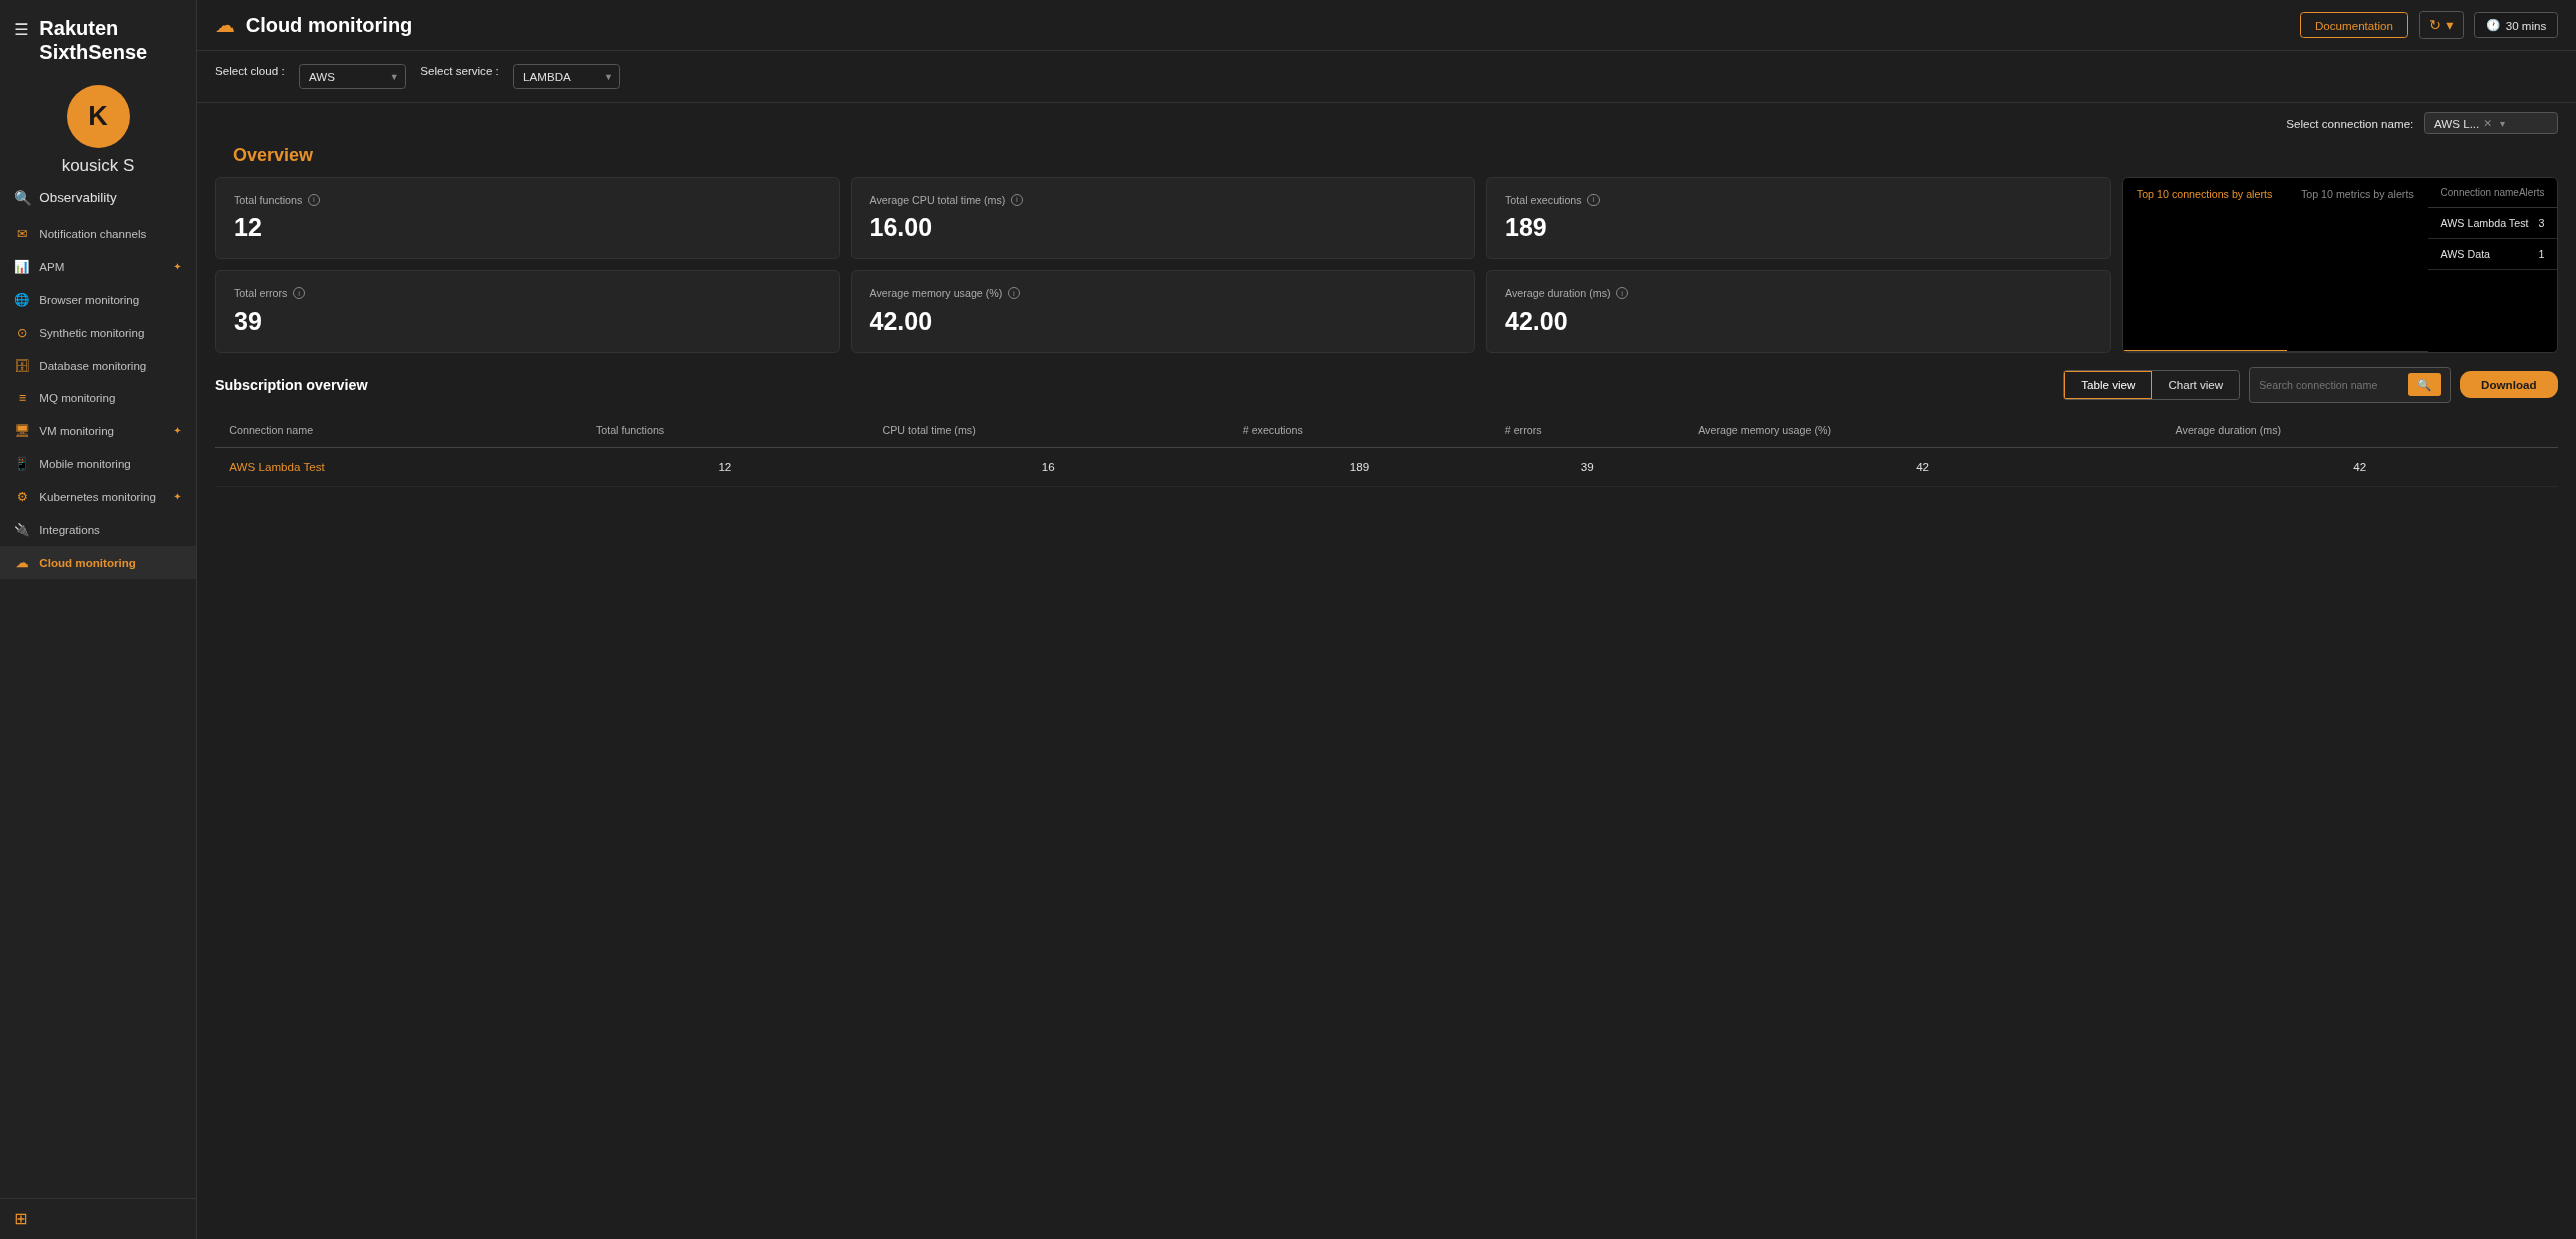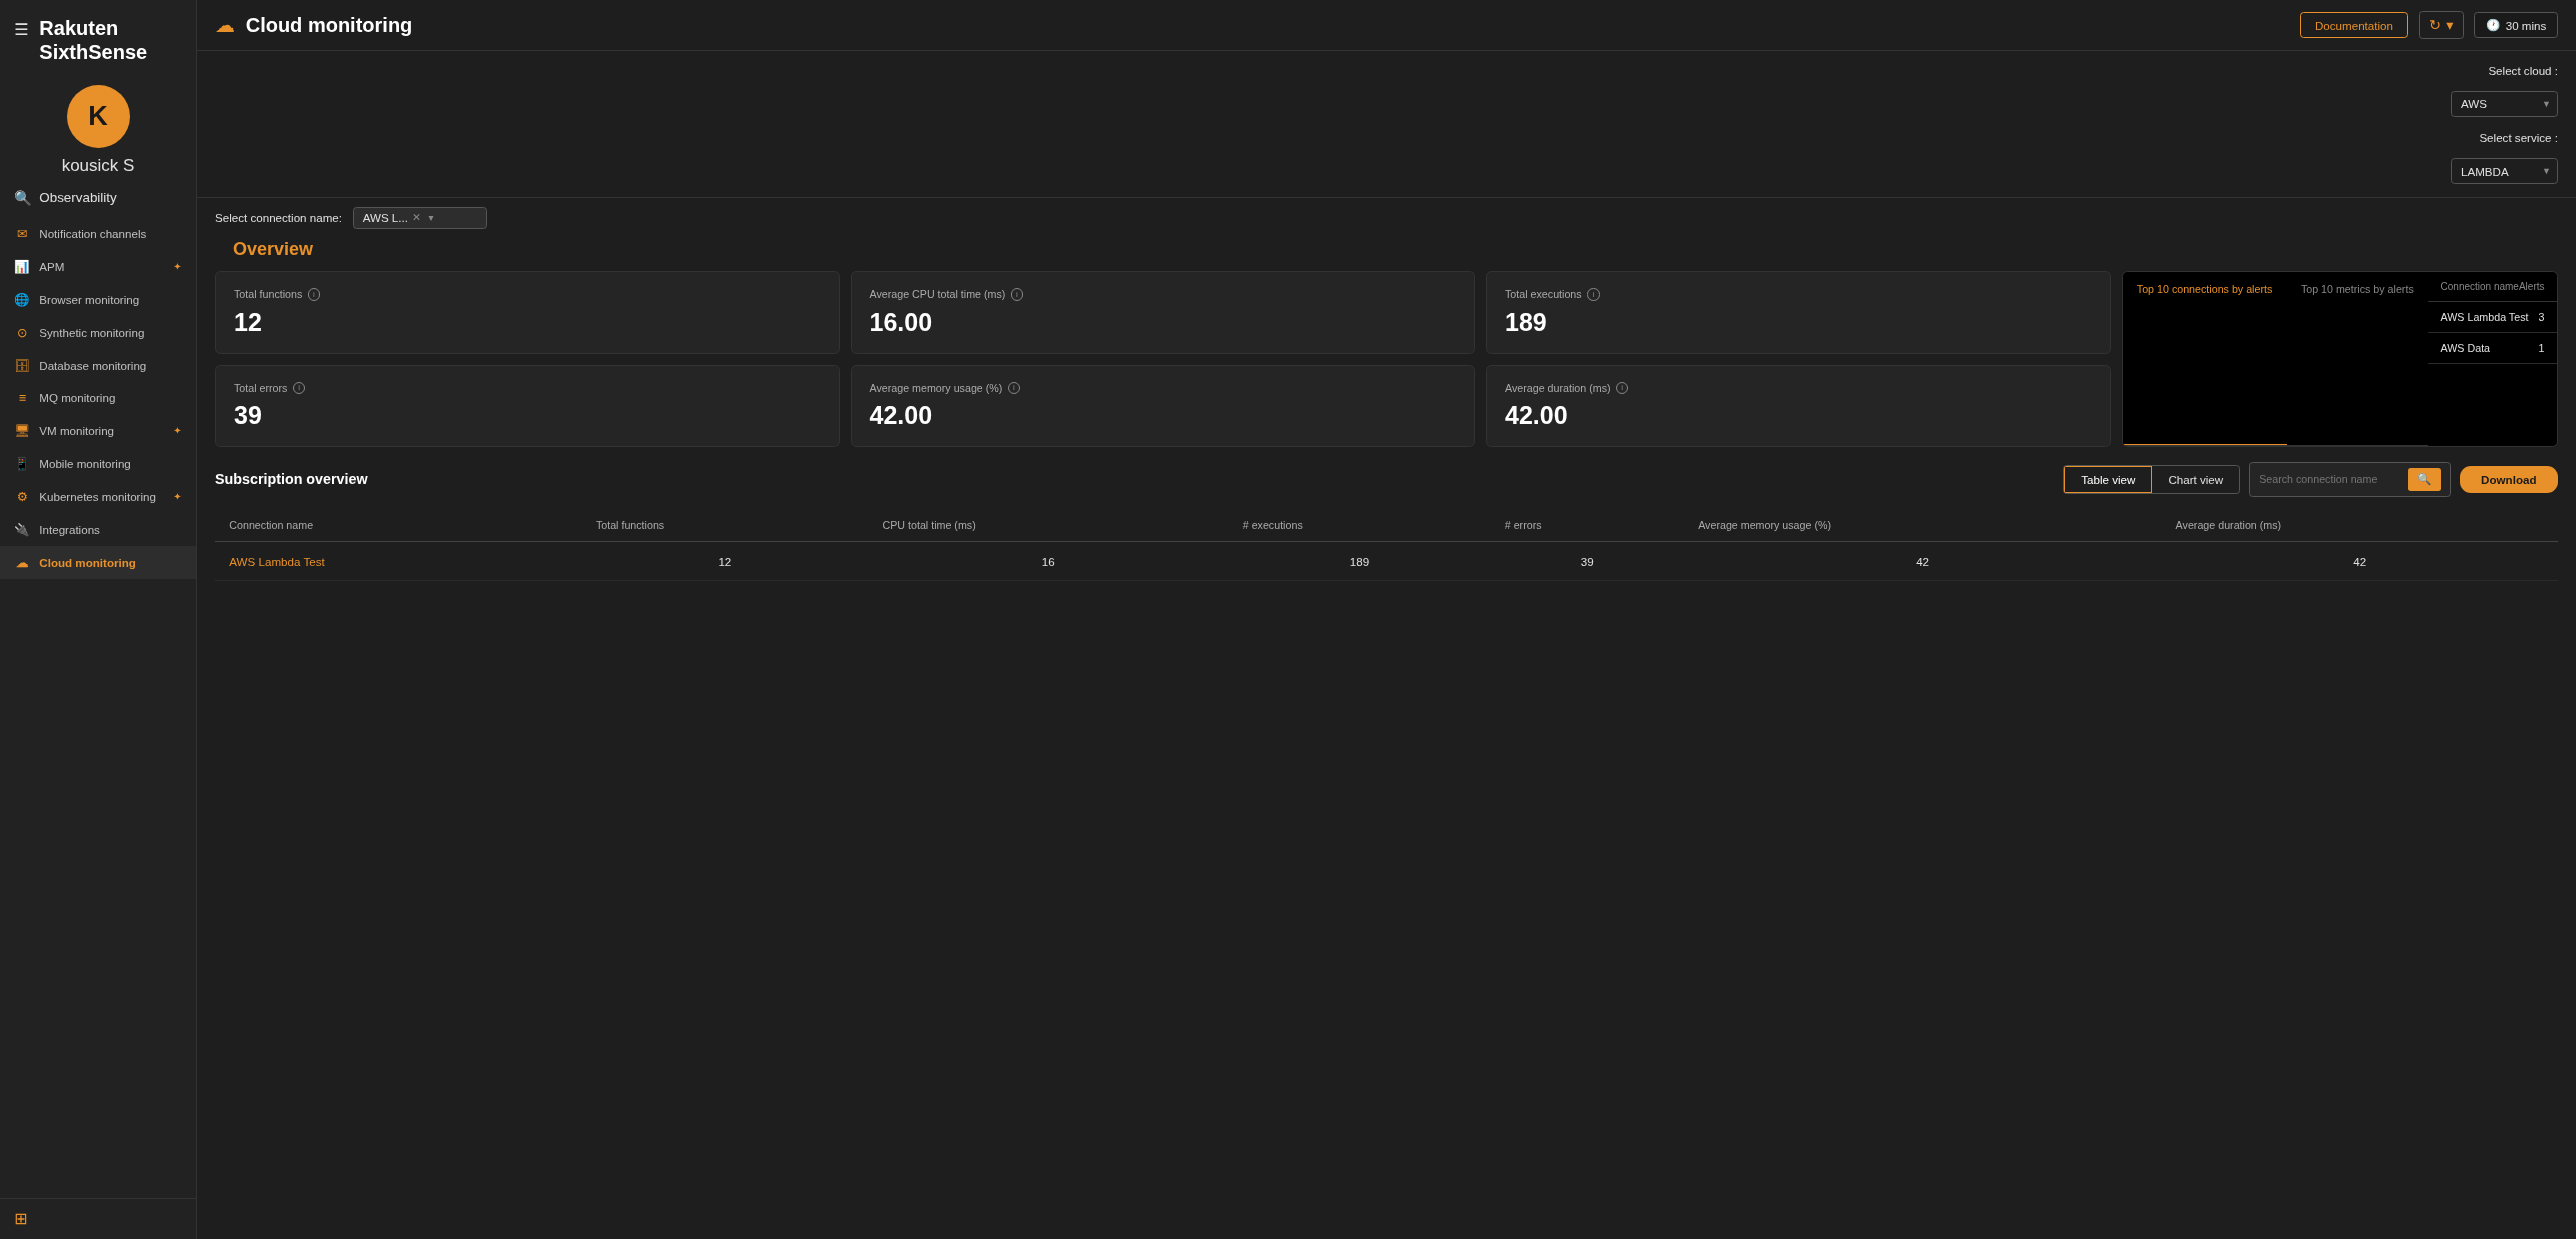--- a/index.html
+++ b/index.html
@@ -168,26 +168,25 @@
       cursor: pointer;
       font-size: 11.6px;
       display: flex;
       align-items: center;
       gap: 5.4px;
     }
 
     
     .filter-bar {
       display: flex;
-      align-items: flex-end;
+      align-items: flex-start;
       padding: 12.5px 18px;
       gap: 14.3px;
       background: #1e1e1e;
       border-bottom: 0.9px solid #333;
-      flex-direction: column;
     }
     .filter-label {
       color: #e0e0e0;
       font-size: 11.6px;
       white-space: nowrap;
     }
     .filter-select {
       background: #1e1e1e;
       border: 0.9px solid #555;
       color: #e0e0e0;
@@ -214,20 +213,21 @@
       pointer-events: none;
     }
 
     
     .connection-bar {
       display: flex;
       align-items: center;
       padding: 9px 18px 0 18px;
       gap: 10.7px;
       background: #1e1e1e;
+      justify-content: flex-end;
     }
     .conn-label {
       color: #e0e0e0;
       font-size: 11.6px;
     }
     .conn-tag {
       display: flex;
       align-items: center;
       gap: 4px;
       background: #2d2d2d;

